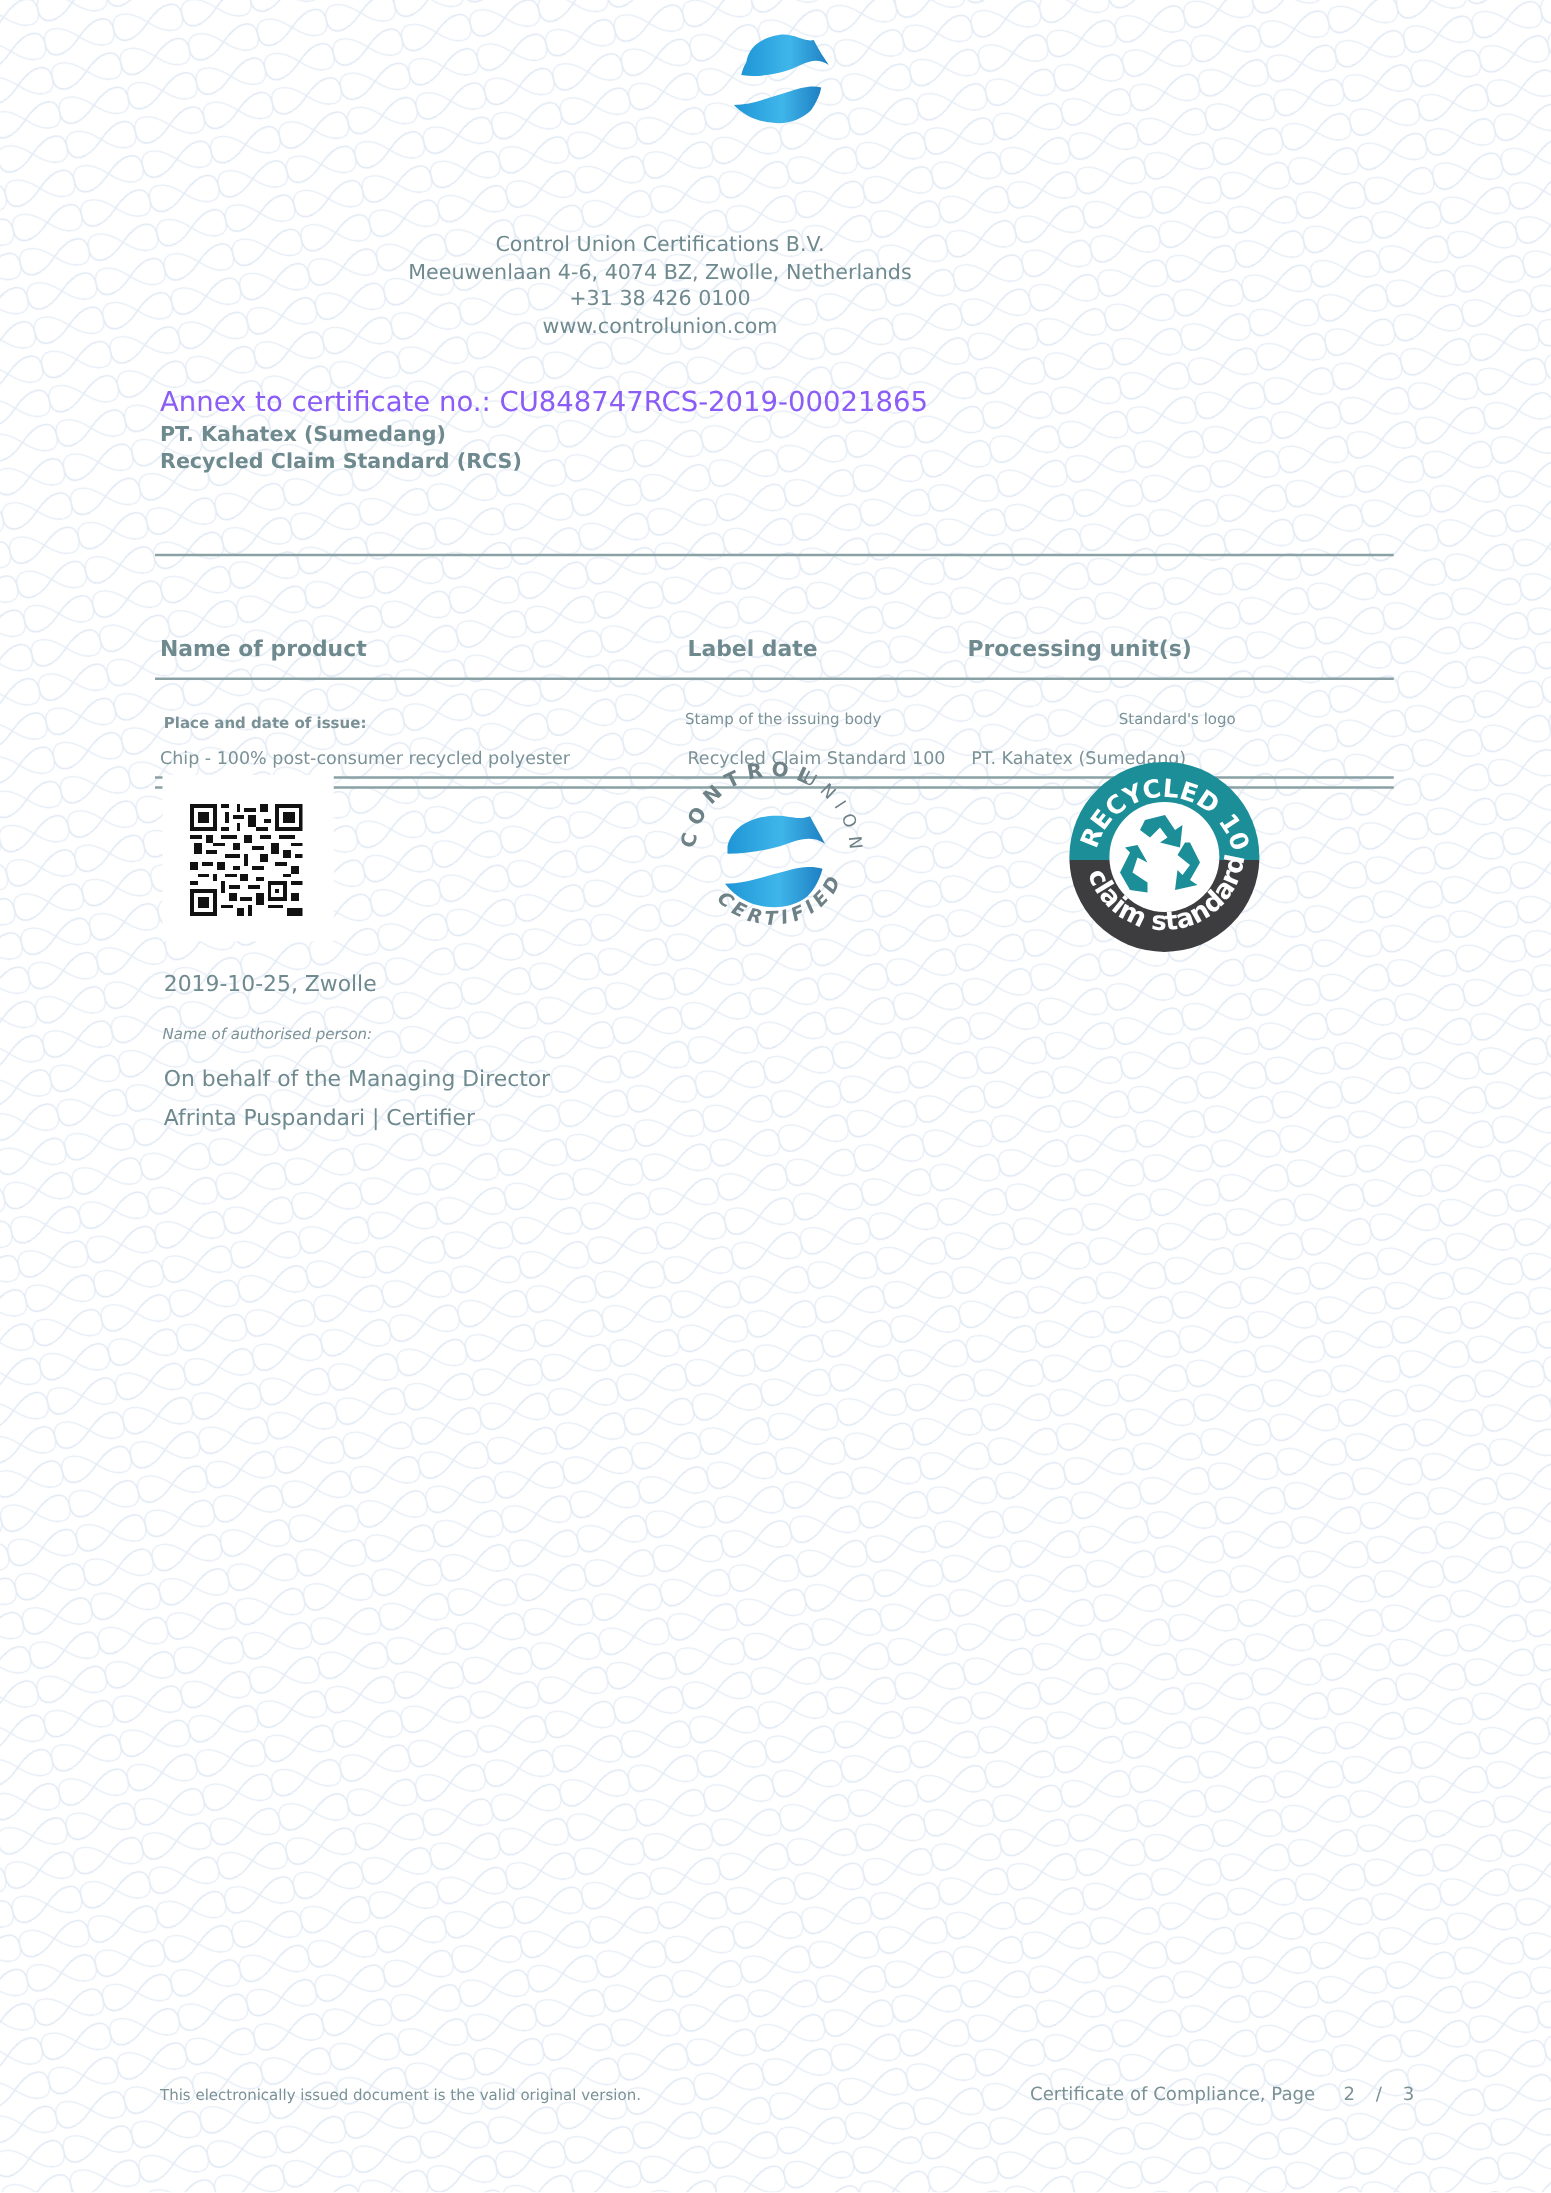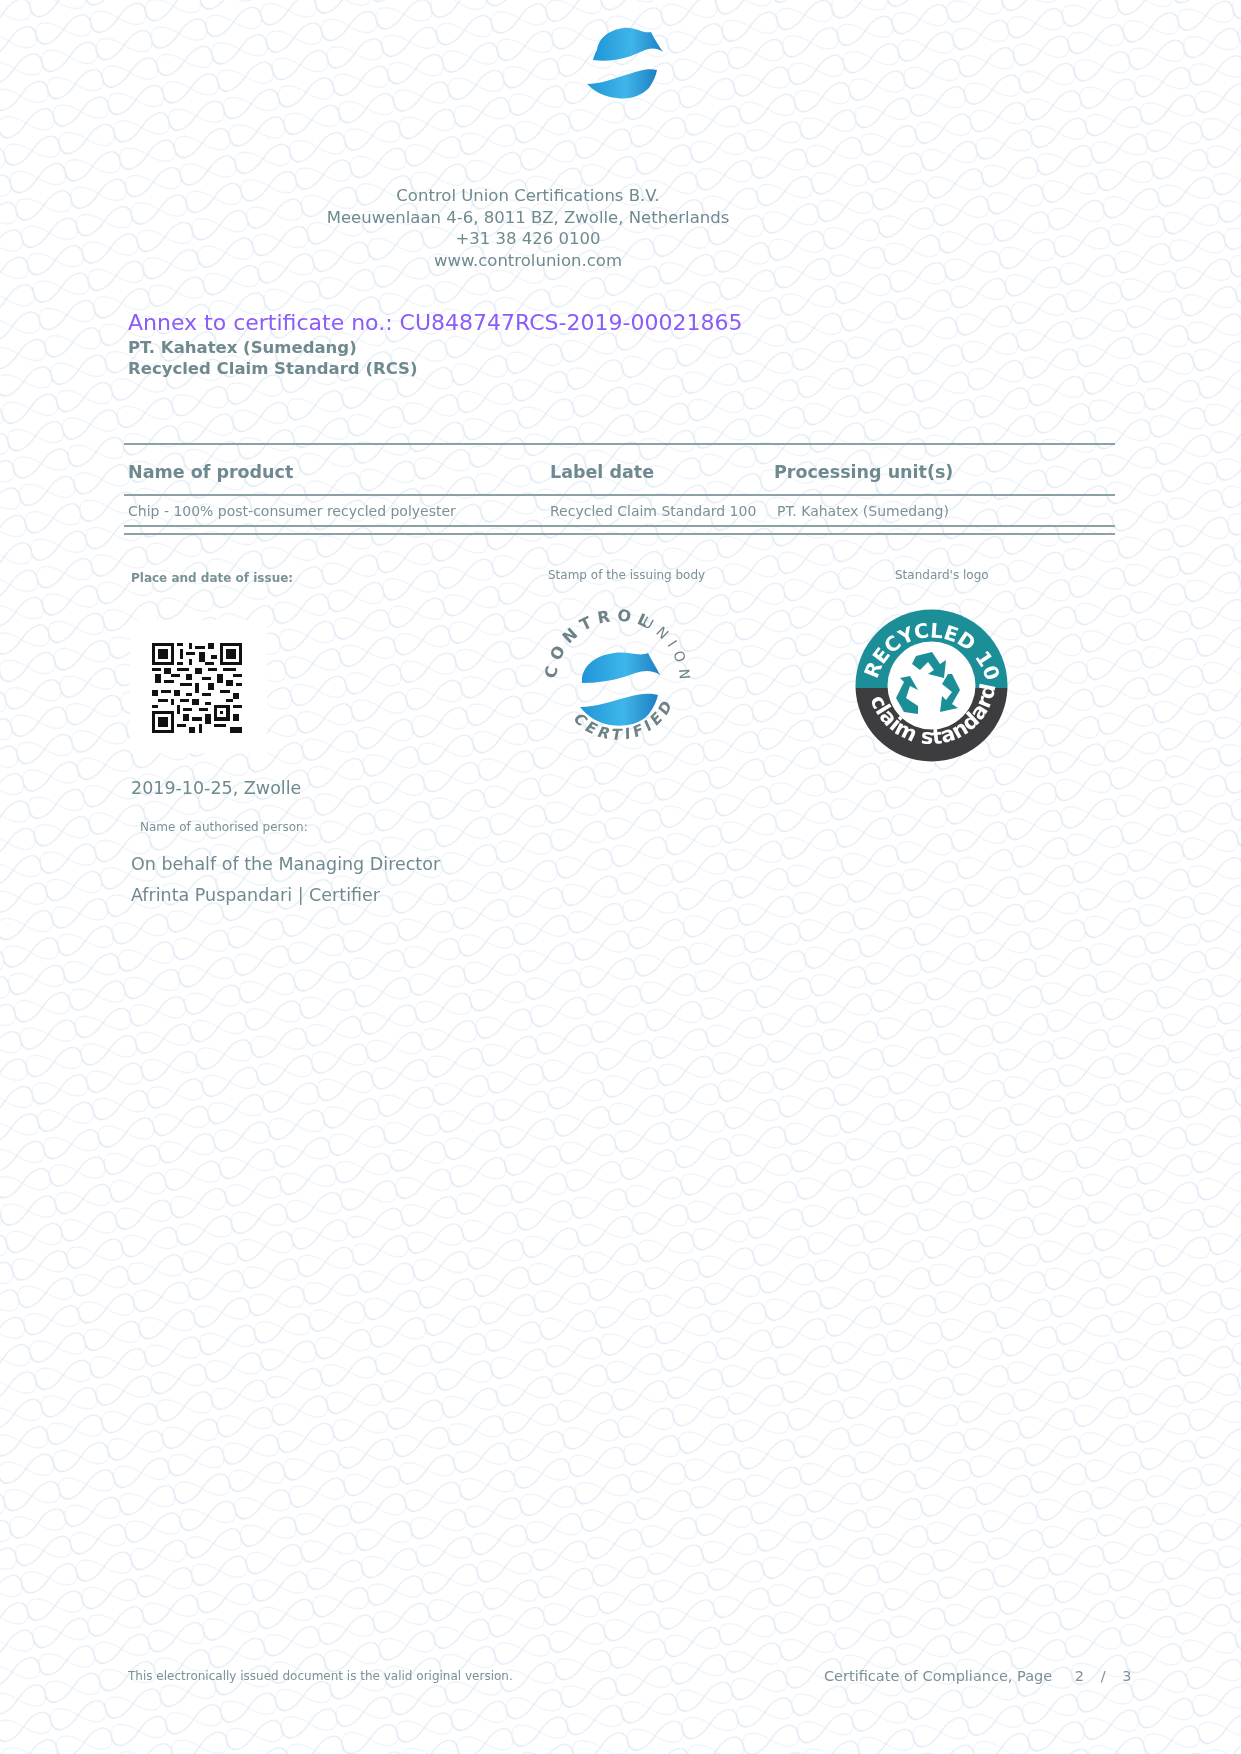--- a/index.html
+++ b/index.html
@@ -21,41 +21,41 @@
     text-align: center; font-size: 16.5px; line-height: 21.5px; color: #6f8a8f;
   }
   .company-block div { white-space: nowrap; }
 
   .annex { position: absolute; left: 128px; top: 310px; font-size: 22px; color: #8b5cf6; }
   .holder { position: absolute; left: 128px; top: 337px; font-size: 16.5px; font-weight: bold; color: #6f8a8f; line-height: 21px; }
   .intro { position: absolute; left: 125px; top: 402px; font-size: 17.5px; color: #6f8a8f; }
 
   .table { position: absolute; left: 124px; top: 443px; width: 991px; }
   .rule { height: 2px; background: #8aa1a5; }
-  .thead, .trow { position: relative; }
+  .thead, .trow { position: relative; margin-top: 48px; }
   .thead { height: 49px; }
   .trow { height: 29px; text-align: center; }
   .th { position: absolute; top: 17px; font-size: 17.5px; font-weight: bold; color: #6f8a8f; }
   .td { position: absolute; top: 7px; font-size: 14px; color: #7a9196; }
   .c1 { left: 4px; } .c2 { left: 426px; } .c3 { left: 650px; }
   .td.c3 { left: 653px; }
 
   .small-label { position: absolute; font-size: 12px; color: #7a9196; white-space: nowrap; }
   .lbl-place { left: 131px; top: 571px; font-weight: bold; }
   .lbl-stamp { left: 548px; top: 568px; }
   .lbl-std { left: 895px; top: 568px; }
 
   .qr-box { position: absolute; left: 130px; top: 620px; width: 137px; height: 133px; background: #ffffff; }
   .qr { position: absolute; left: 22px; top: 23px; width: 90px; height: 90px; }
 
   .stamp { position: absolute; left: 538px; top: 603px; width: 160px; height: 160px; }
   .std-logo { position: absolute; left: 854px; top: 608px; width: 155px; height: 155px; }
 
   .date-place { position: absolute; left: 131px; top: 778px; font-size: 17.5px; color: #6f8a8f; }
-  .lbl-auth { left: 140px; top: 820px; }
+  .lbl-auth { left: 130px; top: 820px; font-style: italic; }
   .auth1 { position: absolute; left: 131px; top: 854px; font-size: 17.5px; color: #6f8a8f; }
   .auth2 { position: absolute; left: 131px; top: 885px; font-size: 17.5px; color: #6f8a8f; }
 
   .footer-left { position: absolute; left: 128px; top: 1669px; font-size: 12px; color: #7a9196; }
   .footer-right { position: absolute; left: 824px; top: 1668px; font-size: 14.5px; color: #7a9196; white-space: nowrap; }
   .footer-right span { display: inline-block; }
   .pg-num { margin-left: 18px; }
   .pg-sep { margin: 0 12px; }
 </style>
 </head>
@@ -80,21 +80,21 @@
         <stop offset="0.55" stop-color="#3fb6ea"></stop>
         <stop offset="1" stop-color="#1e7fc2"></stop>
       </linearGradient>
     </defs>
     <path d="M12 28 C 14 14, 26 8, 38 6 C 50 4, 58 12, 66 10 C 70 18, 74 24, 78 30 C 66 22, 58 30, 46 34 C 34 38, 20 40, 8 38 C 9 34, 10 31, 12 28 Z" fill="url(#blueg)"></path>
     <path d="M2 62 C 16 62, 30 56, 44 52 C 56 48, 64 46, 72 48 C 71 54, 68 60, 64 66 C 56 74, 44 78, 32 76 C 20 75, 10 70, 2 62 Z" fill="url(#blueg)"></path>
   </svg>
 
   <div class="company-block">
     <div>Control Union Certifications B.V.</div>
-    <div>Meeuwenlaan 4-6, 8011 BZ, Zwolle, Netherlands</div>
+    <div>Meeuwenlaan 4-6, 4074 BZ, Zwolle, Netherlands</div>
     <div>+31 38 426 0100</div>
     <div>www.controlunion.com</div>
   </div>
 
   <div class="annex">Annex to certificate no.: CU848747RCS-2019-00021865</div>
   <div class="holder">
     <div>PT. Kahatex (Sumedang)</div>
     <div>Recycled Claim Standard (RCS)</div>
   </div>
 

